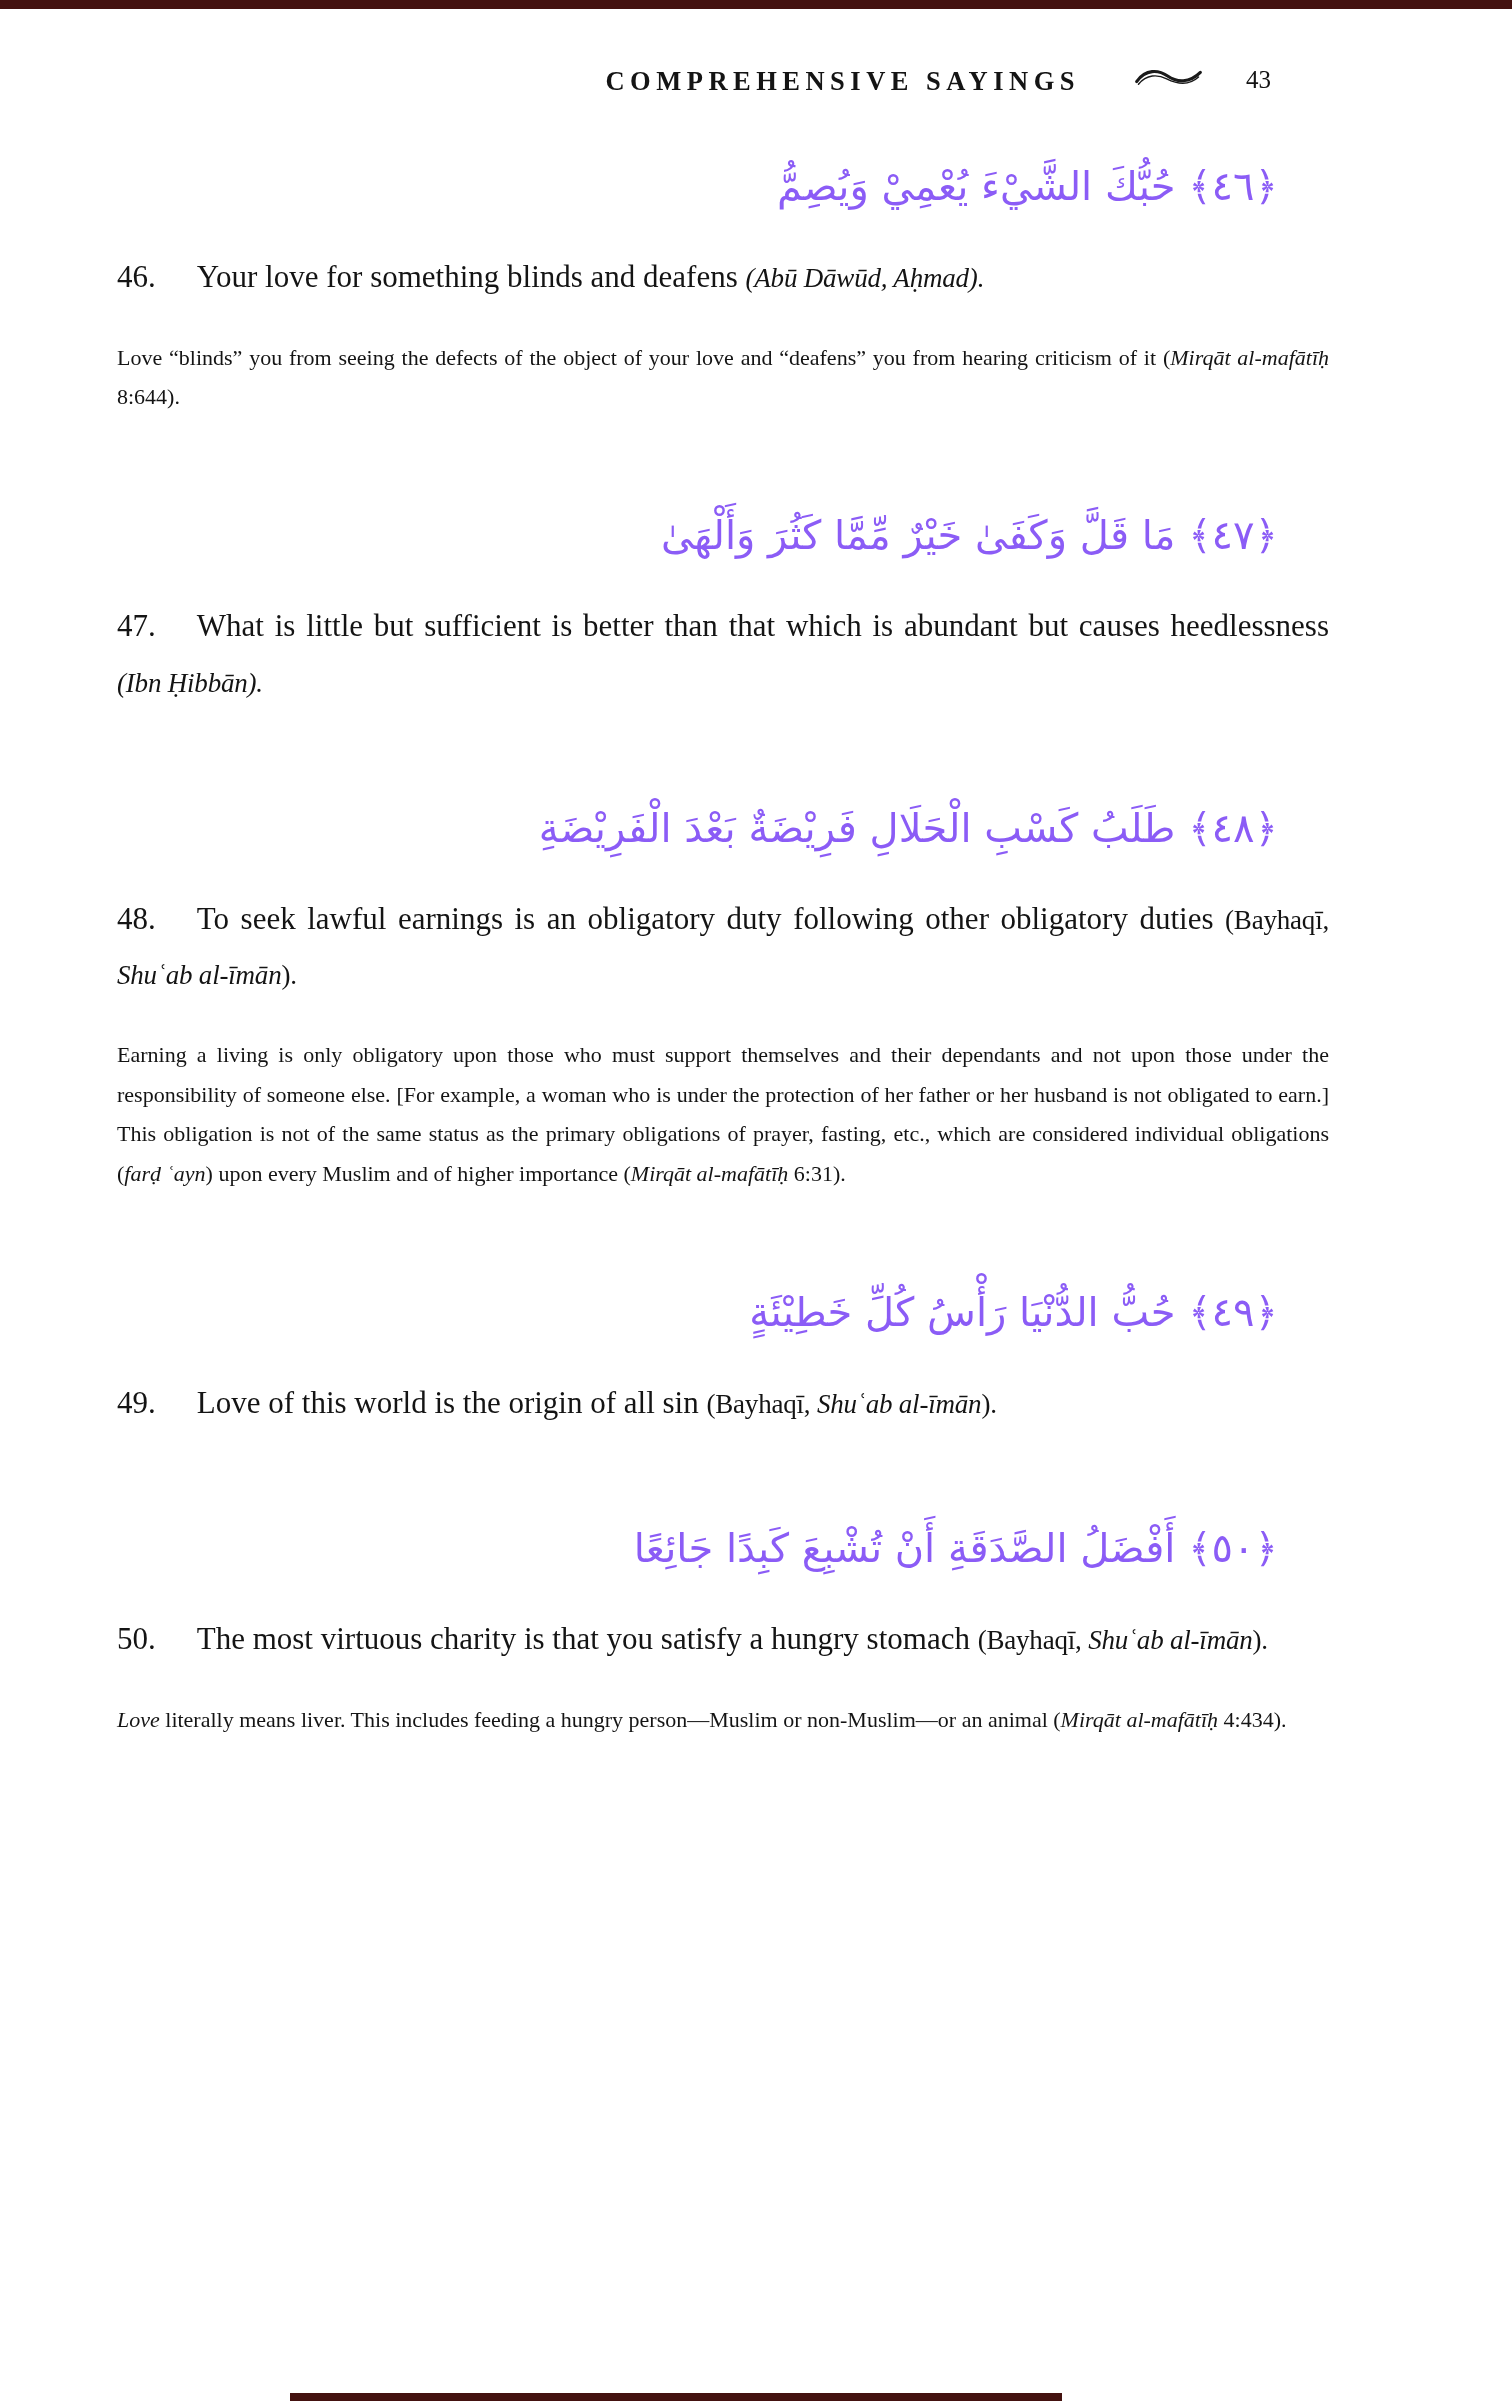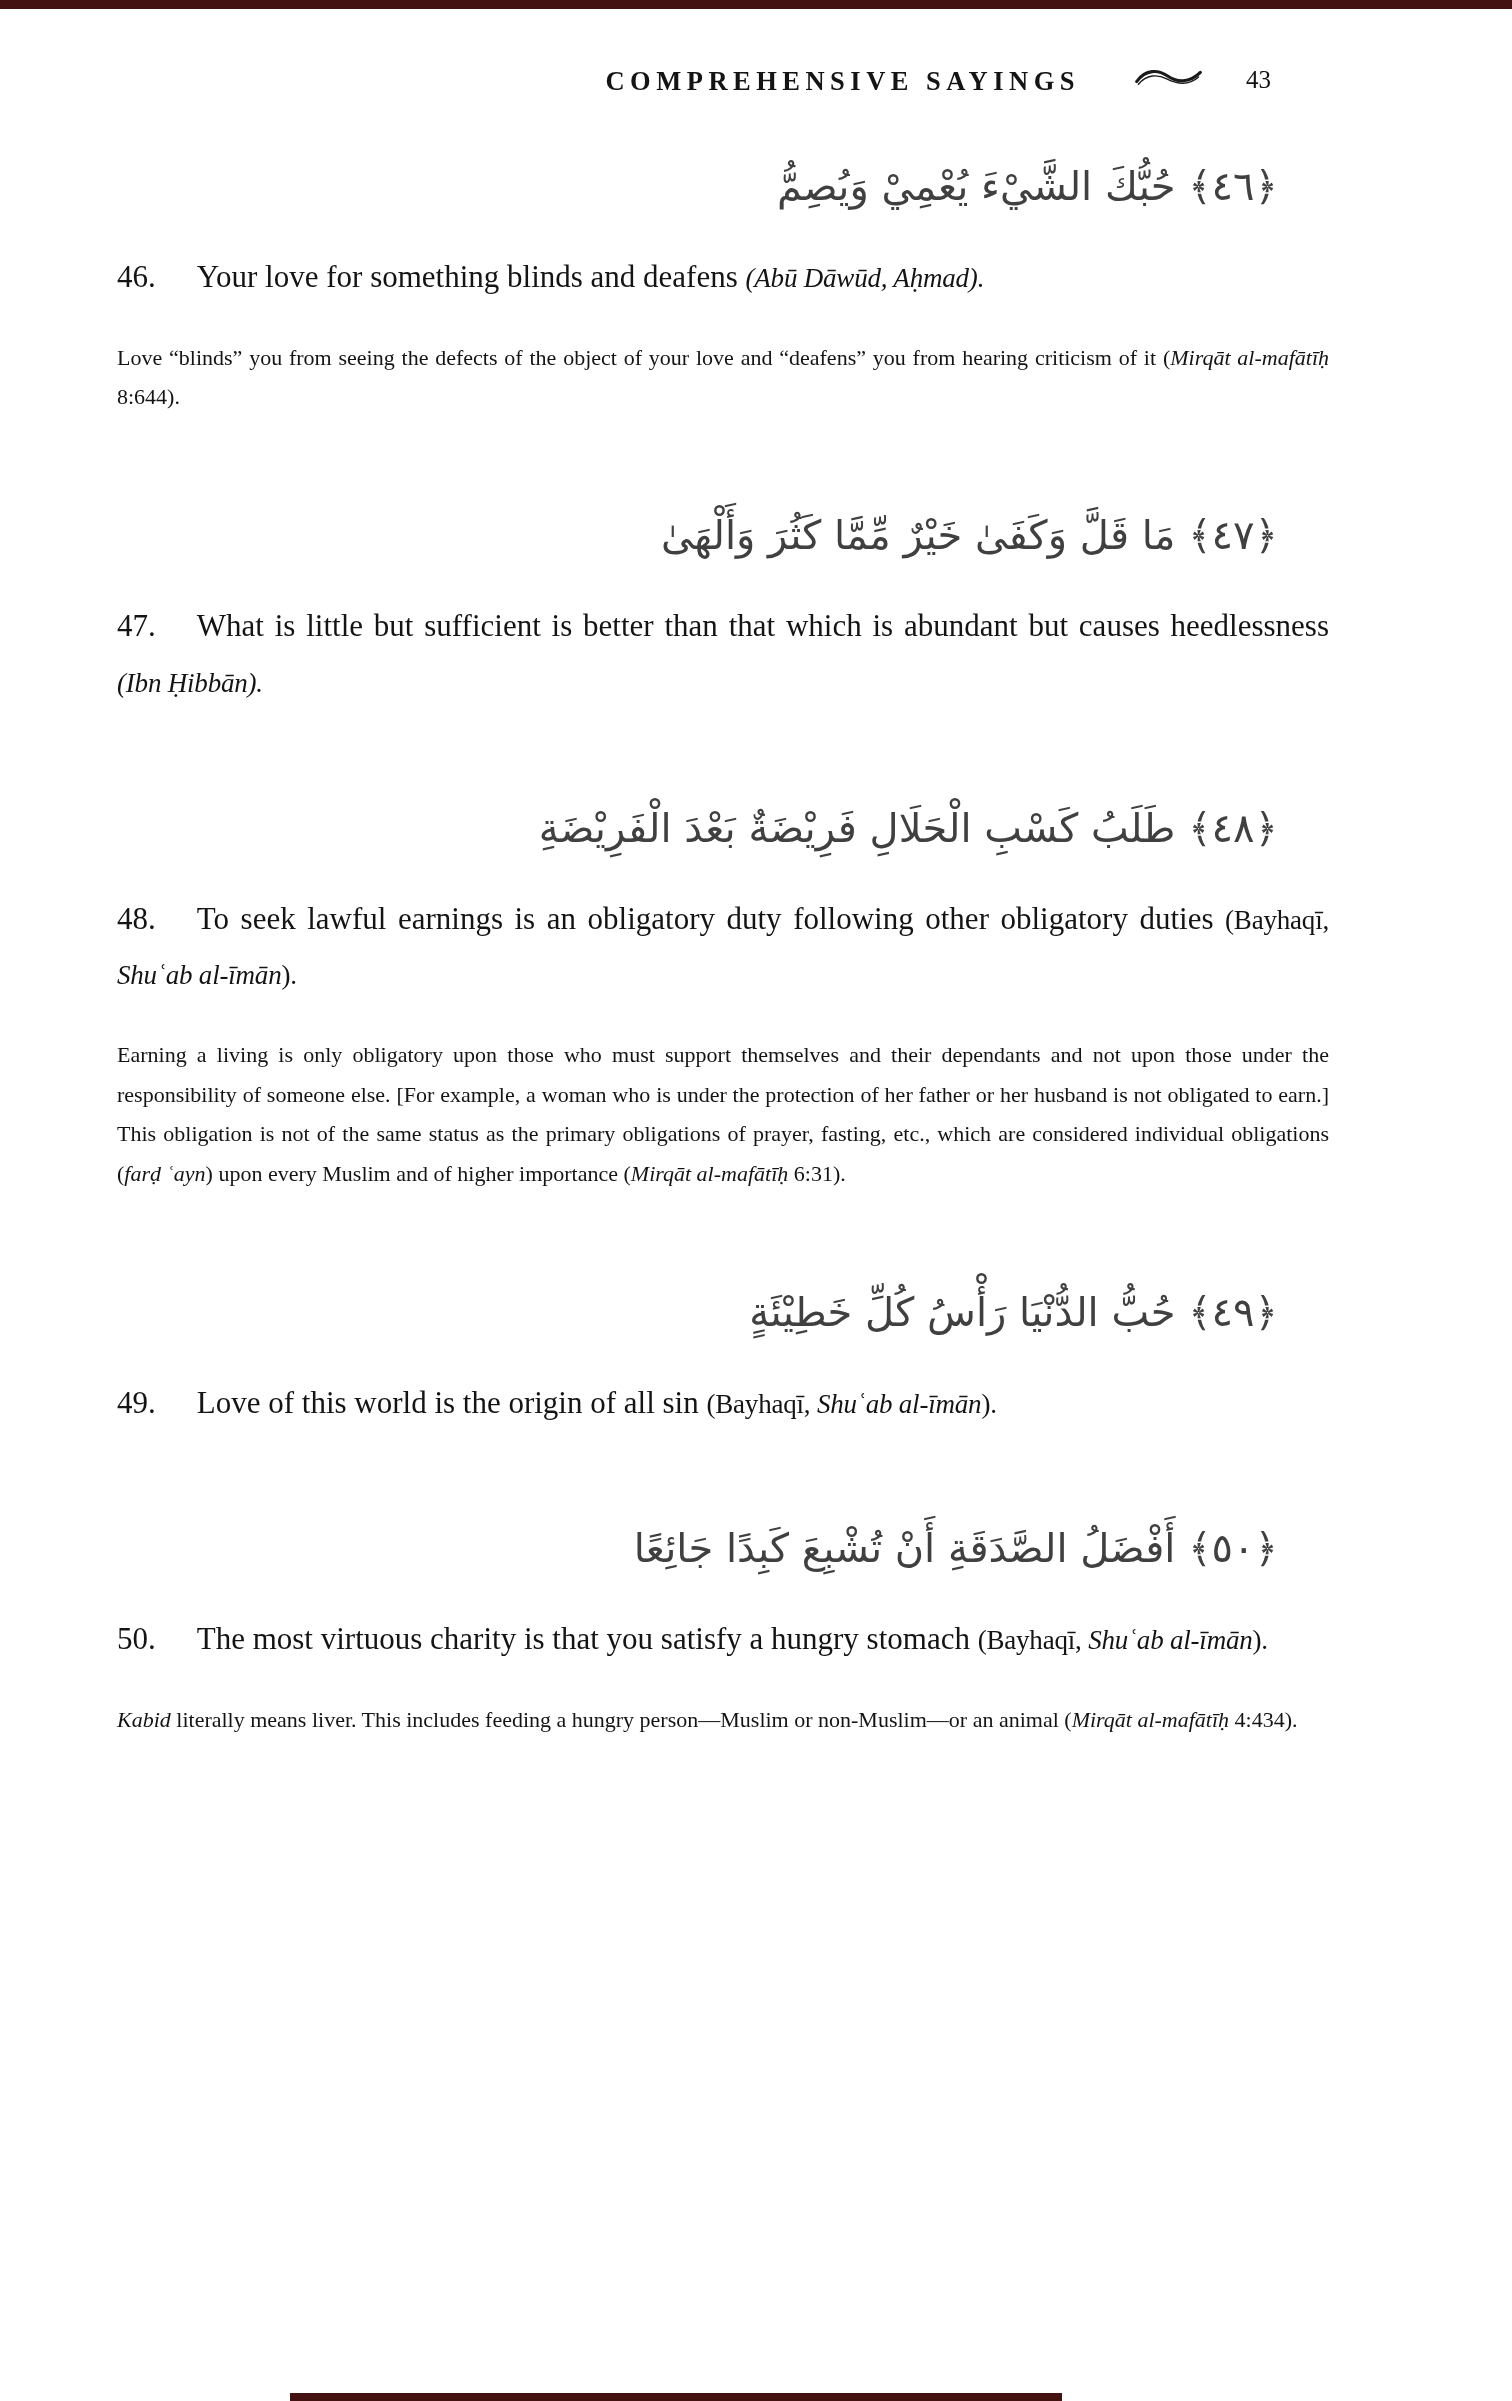--- a/index.html
+++ b/index.html
@@ -31,21 +31,21 @@
   .ph-orn { margin-right:42px; display:flex; align-items:center; }
   .ph-orn svg { display:block; }
   .ph-num { font-size:25px; }
 
   
   .arabic-line {
     direction:rtl; unicode-bidi:isolate;
     text-align:right; padding-right:51px;
     font-family:"DejaVu Sans",sans-serif;
     font-size:40px; line-height:1.6;
-    color:#404040;
+    color:#8b5cf6;
   }
   .saying-block .arabic-line { margin-top:86px; }
   .saying-block:first-of-type .arabic-line { margin-top:51px; }
 
   
   .saying {
     margin-top:31px;
     font-size:31px; line-height:1.8;
     text-align:justify;
   }
@@ -97,19 +97,19 @@
   </section>
 
   <section class="saying-block">
     <p class="arabic-line">﴿٤٩﴾ حُبُّ الدُّنْيَا رَأْسُ كُلِّ خَطِيْئَةٍ</p>
     <p class="saying"><span class="s-num">49.</span><span><span>Love of this world is the origin of all sin </span><span class="cite">(Bayhaqī, </span><span class="it cite">Shuʿab al-īmān</span><span class="cite">).</span></span></p>
   </section>
 
   <section class="saying-block">
     <p class="arabic-line">﴿٥٠﴾ أَفْضَلُ الصَّدَقَةِ أَنْ تُشْبِعَ كَبِدًا جَائِعًا</p>
     <p class="saying"><span class="s-num">50.</span><span><span>The most virtuous charity is that you satisfy a hungry stomach </span><span class="cite">(Bayhaqī, </span><span class="it cite">Shuʿab al-īmān</span><span class="cite">).</span></span></p>
-    <p class="commentary"><span class="it">Kabid</span><span> literally means liver. This includes feeding a hungry person—Muslim or non-Muslim—or an animal (</span><span class="it">Mirqāt al-mafātīḥ</span><span> 4:434).</span></p>
+    <p class="commentary"><span class="it">Love</span><span> literally means liver. This includes feeding a hungry person—Muslim or non-Muslim—or an animal (</span><span class="it">Mirqāt al-mafātīḥ</span><span> 4:434).</span></p>
   </section>
 
 </div>
 
 <div class="bar-bottom"></div>
 
 
 </body></html>

